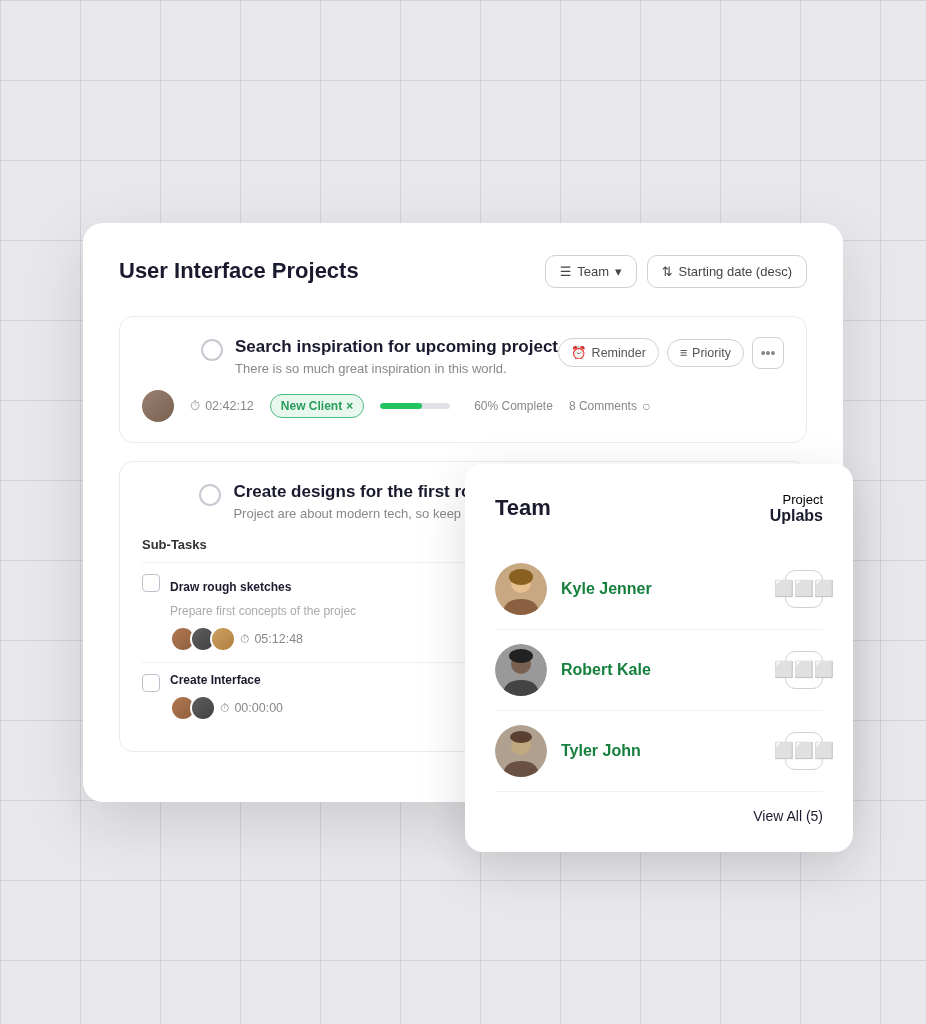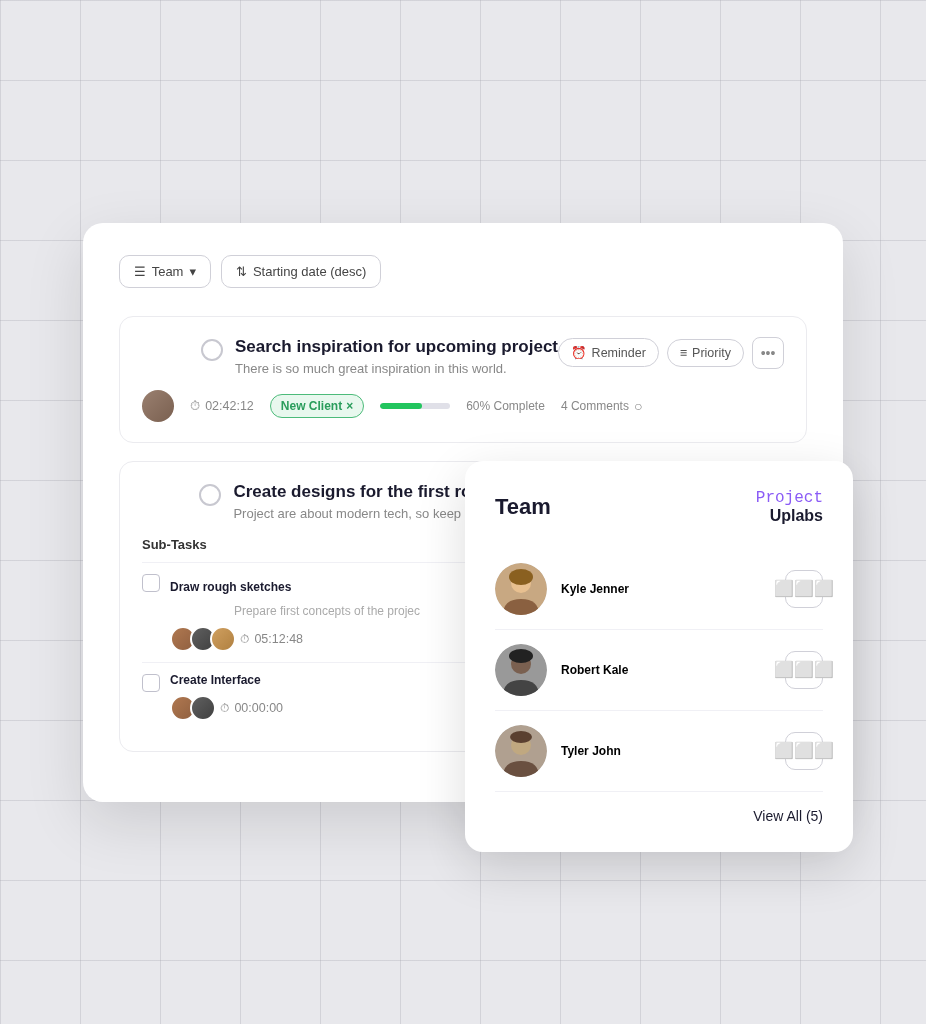--- a/index.html
+++ b/index.html
@@ -181,21 +181,21 @@
       border: 1px solid #4cbb7a;
       border-radius: 20px;
       font-size: 12px;
       color: #2a9d5c;
       font-weight: 600;
     }
 
     .progress-wrap {
       display: flex;
       align-items: center;
-      gap: 16px;
+      gap: 24px;
     }
 
     .progress-bar {
       width: 70px;
       height: 6px;
       background: #e0e0e8;
       border-radius: 3px;
       overflow: hidden;
     }
 
@@ -287,21 +287,20 @@
     }
 
     .subtask-desc {
       font-size: 12px;
       color: #aaa;
       margin-top: 3px;
       white-space: nowrap;
       overflow: hidden;
       text-overflow: ellipsis;
       max-width: 250px;
-      text-align: right;
     }
 
     .subtask-meta {
       display: flex;
       align-items: center;
       gap: 10px;
       margin-top: 8px;
     }
 
     .avatar-group {
@@ -335,23 +334,22 @@
       margin-bottom: 24px;
     }
 
     .team-panel-title {
       font-size: 22px;
       font-weight: 800;
       color: #1a1a2e;
     }
 
     .project-label {
-      font-size: 16px;
-      color: #8b5cf6;
-      font-family: Liberation Mono, monospace;
+      font-size: 13px;
+      color: #000000;
     }
 
     .project-name {
       font-size: 16px;
       font-weight: 700;
       color: #1a1a2e;
     }
 
     .team-member {
       display: flex;
@@ -369,23 +367,23 @@
       width: 52px;
       height: 52px;
       border-radius: 50%;
       overflow: hidden;
       background: #ddd;
       flex-shrink: 0;
     }
 
     .team-member-name {
       flex: 1;
-      font-size: 12px;
+      font-size: 16px;
       font-weight: 600;
-      color: #000000;
+      color: #15803d;
     }
 
     .btn-chat {
       display: flex;
       align-items: center;
       justify-content: center;
       width: 38px;
       height: 38px;
       border: 1.5px solid #d0d0d8;
       border-radius: 10px;
@@ -437,20 +435,21 @@
 
 <div class="grid-bg"></div>
 
 <div class="outer-wrapper">
 
   <div class="purple-gradient"></div>
 
   <div class="main-card">
 
     <div class="header">
+      <h1 class="page-title">User Interface Projects</h1>
       <div class="header-controls">
         <button class="btn-pill">
           <span>☰</span>
           <span>Team</span>
           <span>▾</span>
         </button>
         <button class="btn-pill">
           <span>⇅</span>
           <span>Starting date (desc)</span>
         </button>
@@ -499,21 +498,21 @@
         </div>
 
         <div class="progress-wrap">
           <div class="progress-bar">
             <div class="progress-fill" style="width:60%;"></div>
           </div>
           <span class="progress-text">60% Complete</span>
         </div>
 
         <div class="comments">
-          <span>4 Comments</span>
+          <span>8 Comments</span>
           <span style="font-size:14px;">○</span>
         </div>
       </div>
     </div>
 
     <div class="task-card">
       <div class="task-header">
         <div class="task-left">
           <div class="task-checkbox"></div>
           <div>

